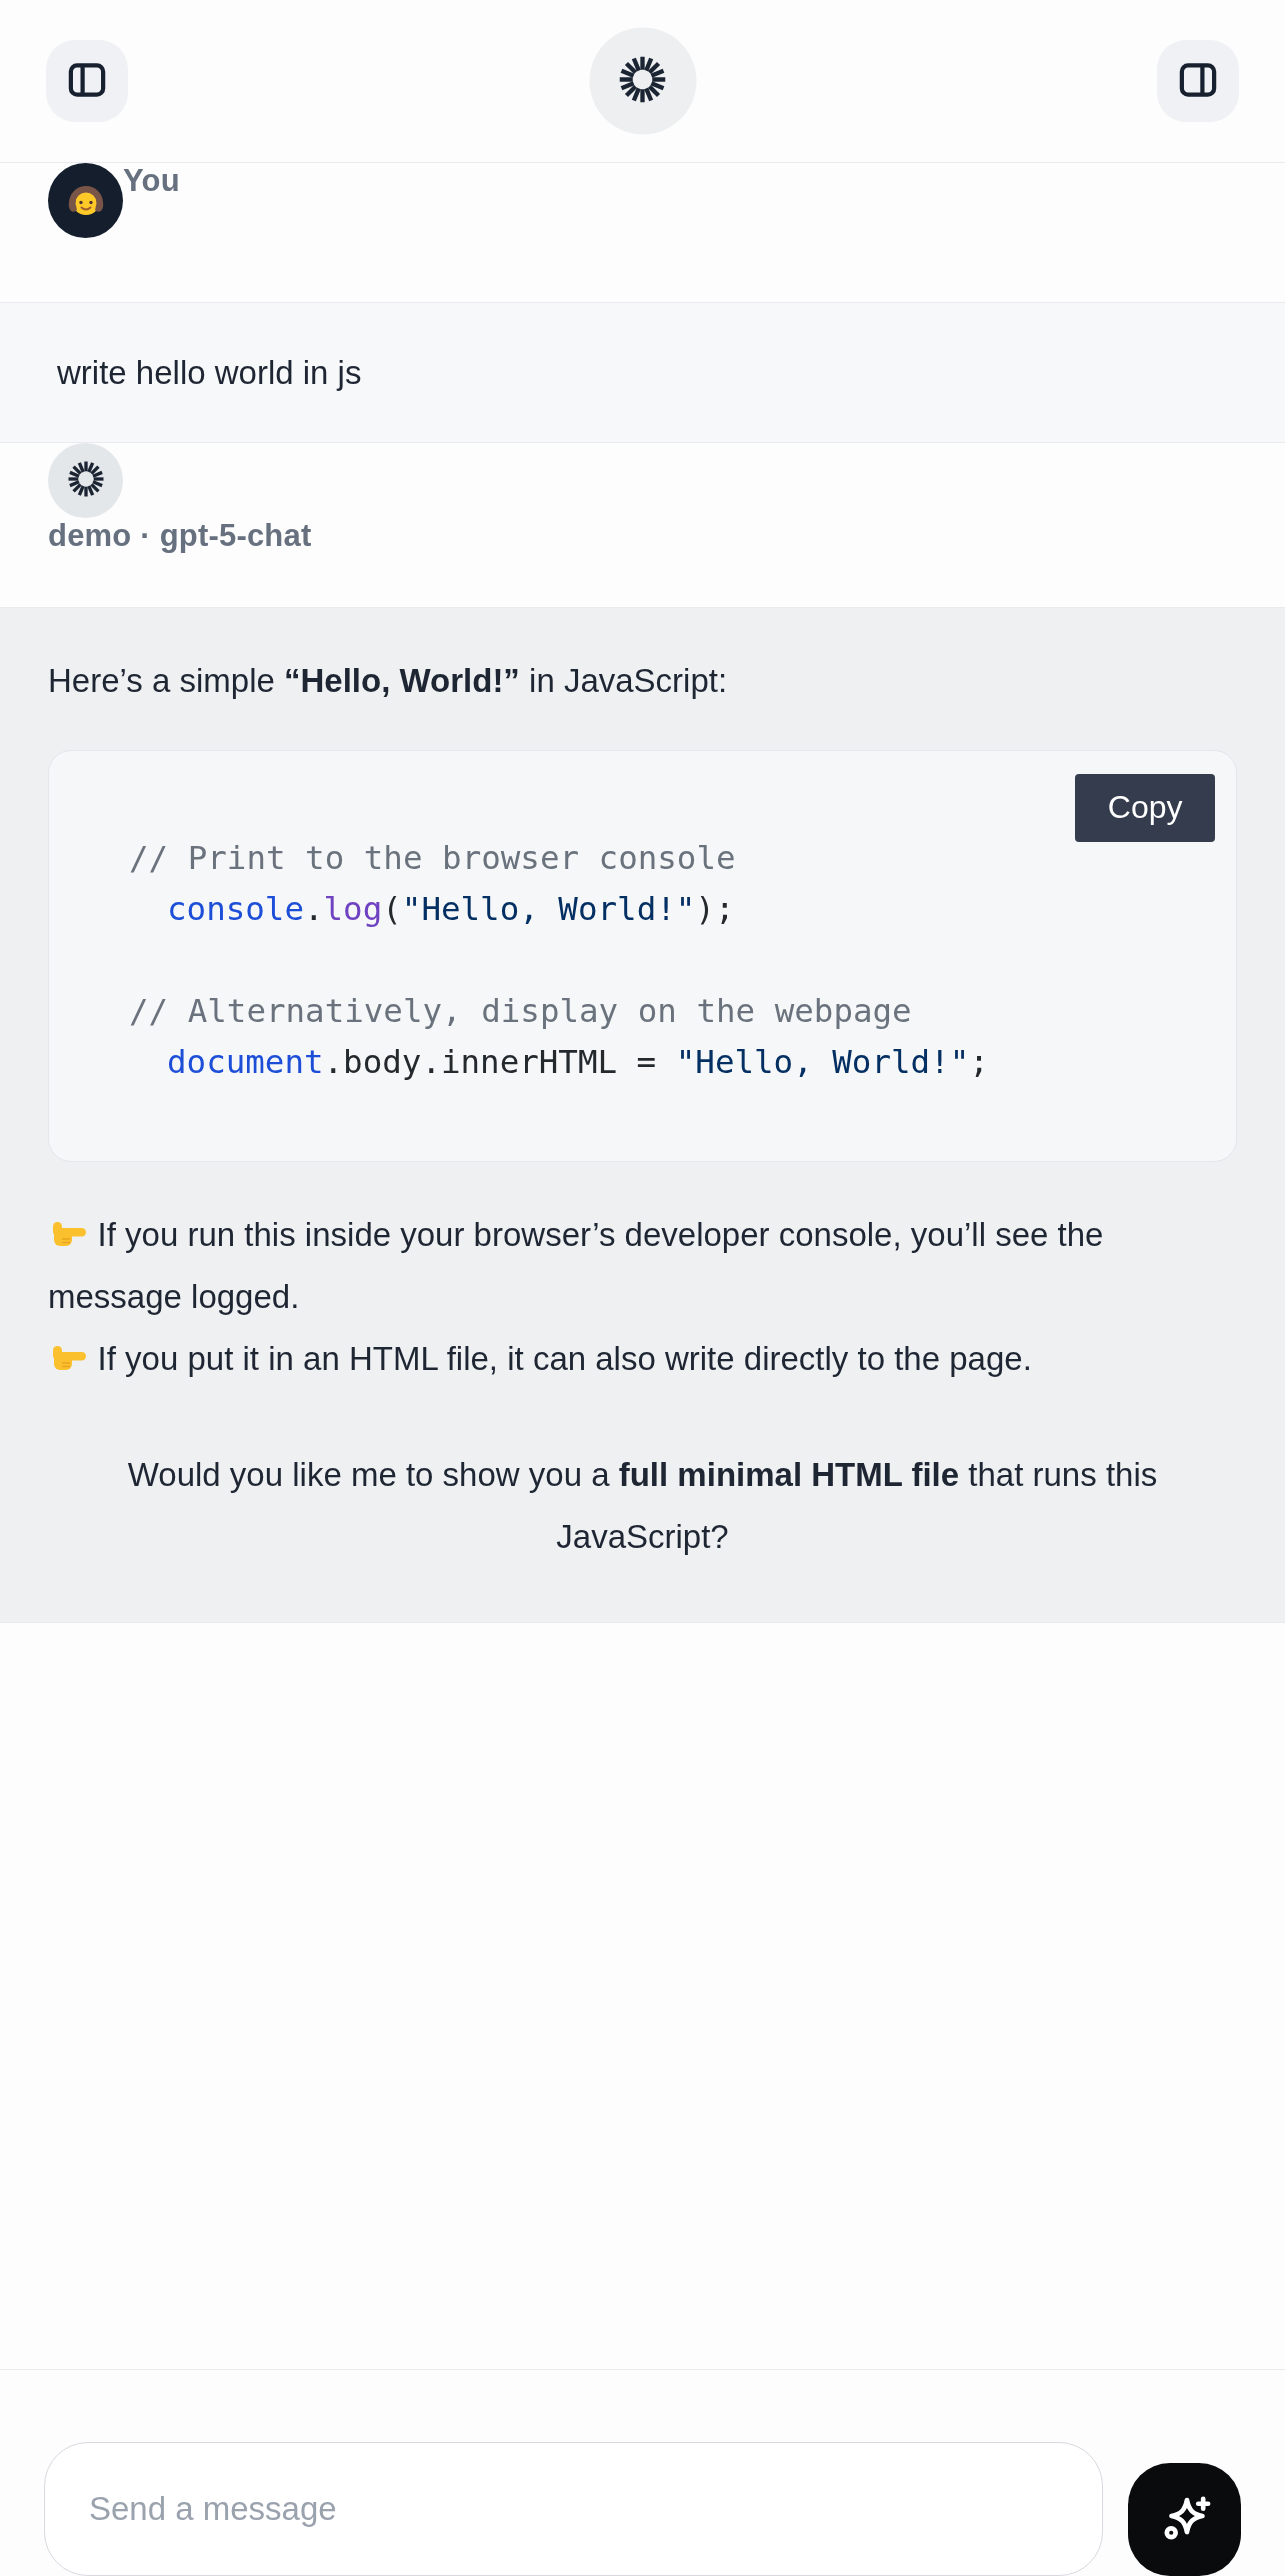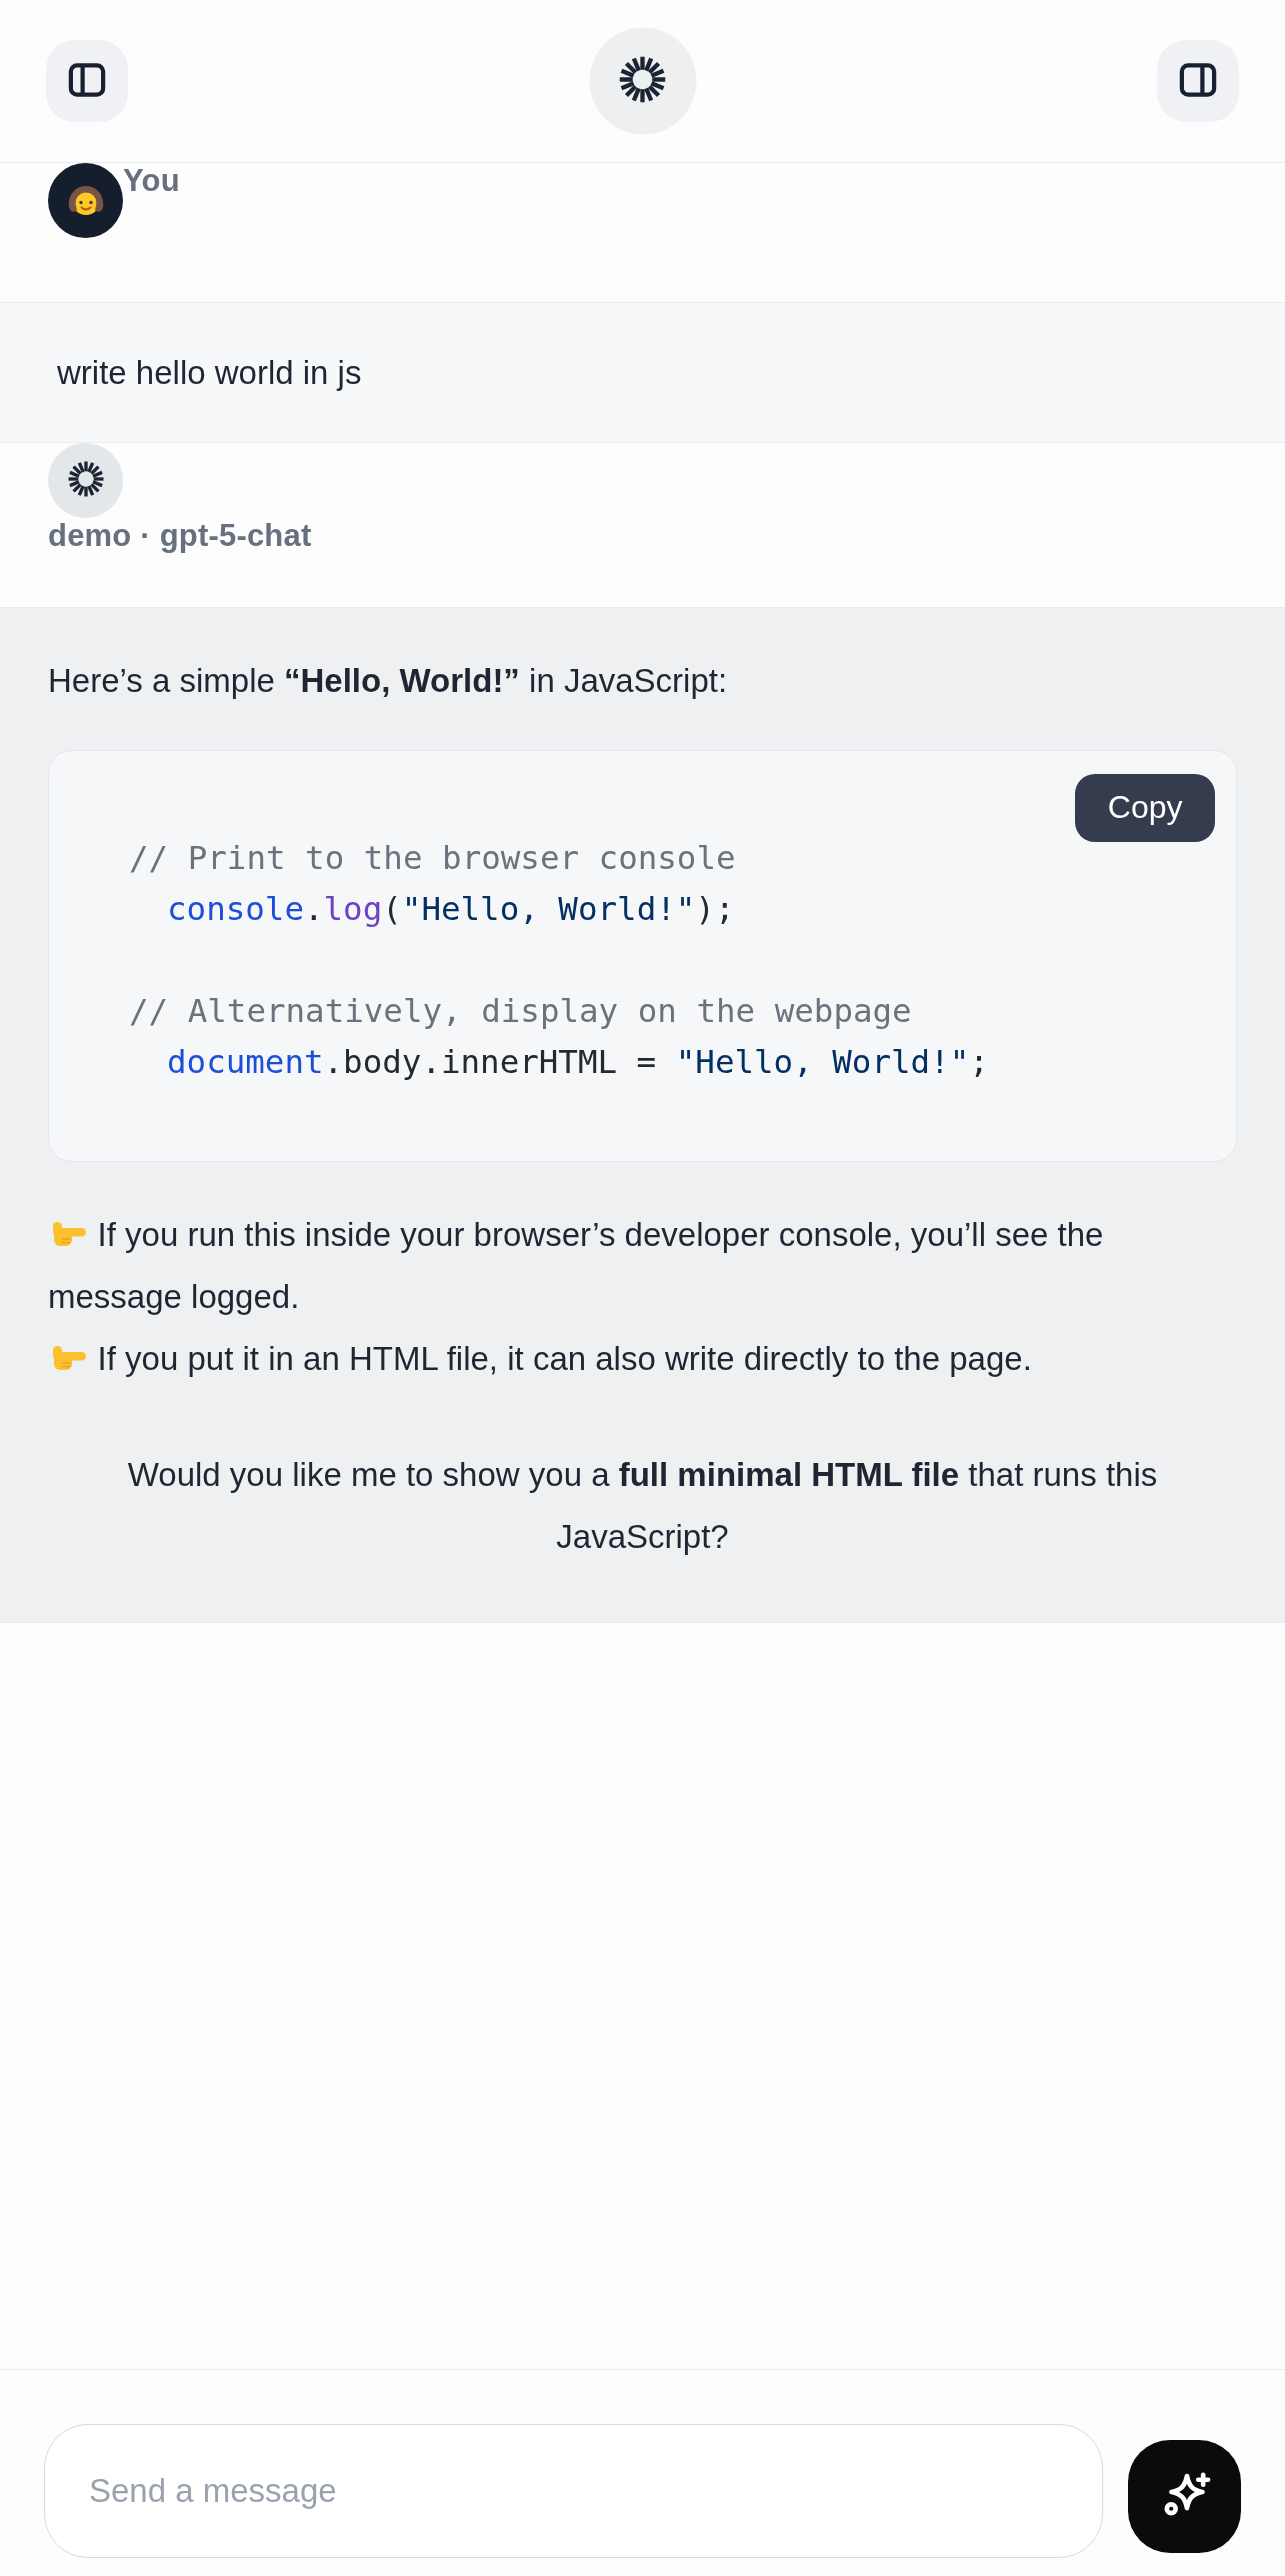--- a/index.html
+++ b/index.html
@@ -106,21 +106,21 @@
     border: 1.9px solid #e3e6ea;
     border-radius: 23px;
     margin-bottom: 42px;
   }
   .copy-btn {
     position: absolute;
     top: 23px; right: 21px;
     background: #343c4d;
     color: #ffffff;
     border: none;
-    border-radius: 20px;
+    border-radius: 4px;
     padding: 15.3px 32.5px;
     font-family: "Liberation Sans", sans-serif;
     font-size: 32px;
     cursor: pointer;
   }
   .code-pre {
     padding: 82px 38px 73px 80px;
     font-family: "DejaVu Sans Mono", monospace;
     font-size: 32.5px;
     line-height: 51px;
@@ -146,21 +146,21 @@
   .closing { margin-top: 54px; text-align: center; }
 
   
   .spacer { flex: 1 1 auto; background: #fdfdfe; }
   .footer {
     flex: 0 0 auto;
     height: 207px;
     border-top: 1.9px solid #e8eaed;
     background: #fdfdfe;
     display: flex;
-    align-items: center;
+    align-items: flex-end;
     gap: 25px;
     padding: 36px 44px 0;
   }
   .message-input {
     flex: 1 1 auto;
     height: 134px;
     border: 1.9px solid #d6d9de;
     border-radius: 44px;
     background: #ffffff;
     padding: 0 44px;

